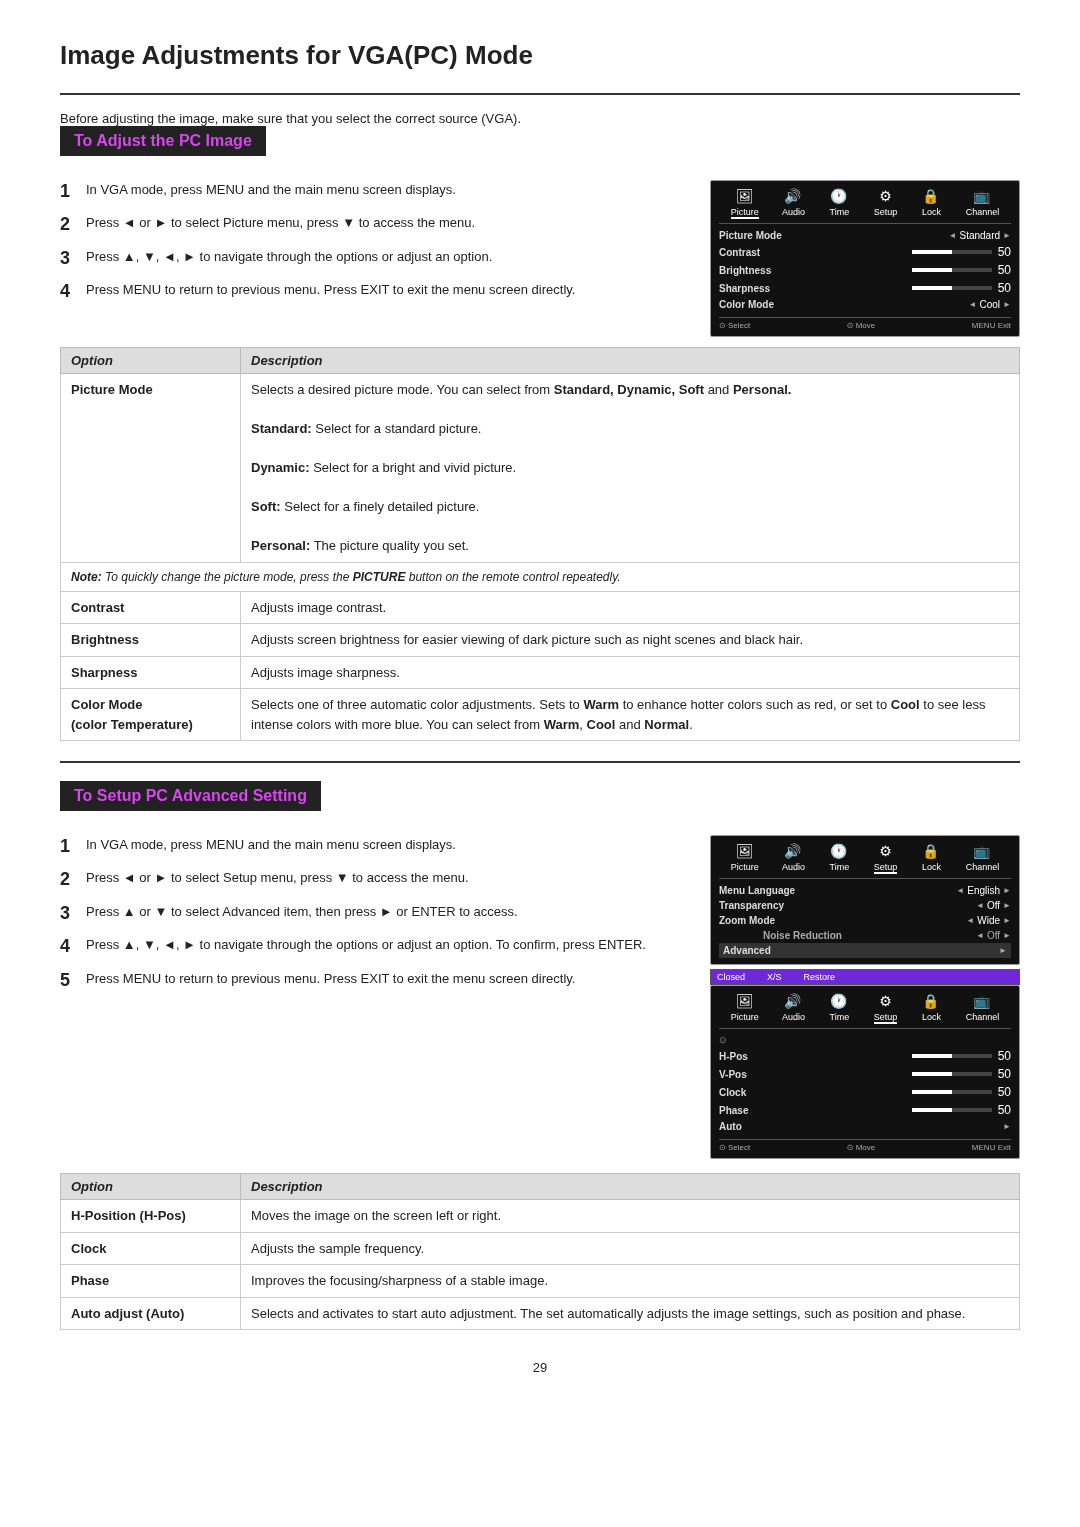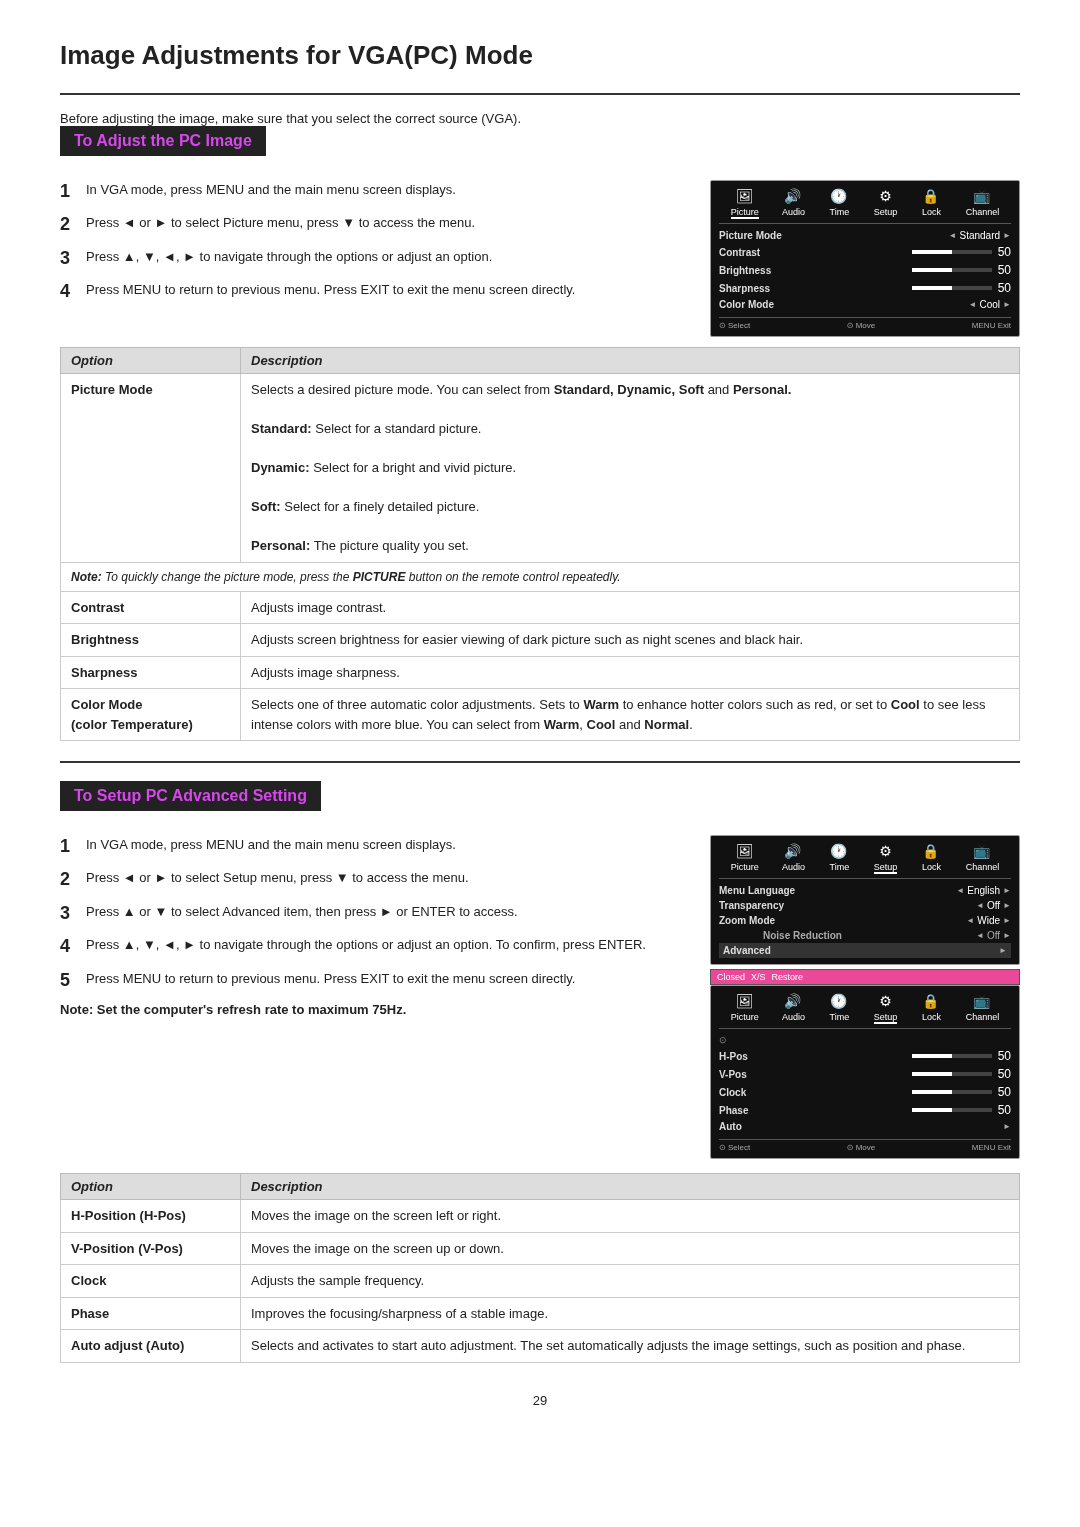--- a/index.html
+++ b/index.html
@@ -350,21 +350,20 @@
       <span class="step-text">Press ▲ or ▼ to select <b>Advanced</b> item, then press ► or <b>ENTER</b> to access.</span>
     </div>
     <div class="step-row">
       <span class="step-num">4</span>
       <span class="step-text">Press ▲, ▼, ◄, ► to navigate through the options or adjust an option. To confirm, press <b>ENTER</b>.</span>
     </div>
     <div class="step-row">
       <span class="step-num">5</span>
       <span class="step-text">Press <b>MENU</b> to return to previous menu. Press <b>EXIT</b> to exit the menu screen directly.</span>
     </div>
-    <p style="font-weight:bold; font-size:13px; margin-top:8px;">Note: Set the computer's refresh rate to maximum 75Hz.</p>
   </div>
 
   <div class="menu-img-col">
 
     <div class="menu-screen" style="margin-bottom:4px;">
       <div class="menu-icons">
         <div class="menu-icon-item">
           <div class="menu-icon-shape">🖼</div>
           <span class="menu-icon-label">Picture</span>
         </div>
@@ -408,21 +407,21 @@
       <div class="menu-row" style="background:#333; padding: 2px 4px;">
         <span class="label"><b>Advanced</b></span>
         <span class="value">
             <span class="arrow">►</span>
           </span>
       </div>
     </div>
 
     <div style="position:relative; margin-bottom:4px;">
 
-      <div style="background:#ec4899; color:#fff; font-size:9px; padding:2px 6px; border:1px solid #555; display:flex; gap:6px; align-items:center;">
+      <div style="background:#6d28d9; color:#fff; font-size:9px; padding:2px 6px; border:1px solid #555; display:flex; gap:22px; align-items:center;">
         <span>Closed</span>
         <span>X/S</span>
         <span>Restore</span>
       </div>
 
       <div class="menu-screen">
         <div class="menu-icons">
           <div class="menu-icon-item">
             <div class="menu-icon-shape">🖼</div>
             <span class="menu-icon-label">Picture</span>
@@ -507,24 +506,20 @@
       <th><i>Option</i></th>
       <th><i>Description</i></th>
     </tr>
   </thead>
   <tbody>
     <tr>
       <td class="opt-name">H-Position (H-Pos)</td>
       <td>Moves the image on the screen left or right.</td>
     </tr>
     <tr>
-      <td class="opt-name">V-Position (V-Pos)</td>
-      <td>Moves the image on the screen up or down.</td>
-    </tr>
-    <tr>
       <td class="opt-name">Clock</td>
       <td>Adjusts the sample frequency.</td>
     </tr>
     <tr>
       <td class="opt-name">Phase</td>
       <td>Improves the focusing/sharpness of a stable image.</td>
     </tr>
     <tr>
       <td class="opt-name">Auto adjust (Auto)</td>
       <td>Selects and activates to start auto adjustment. The set automatically adjusts the image settings, such as position and phase.</td>

